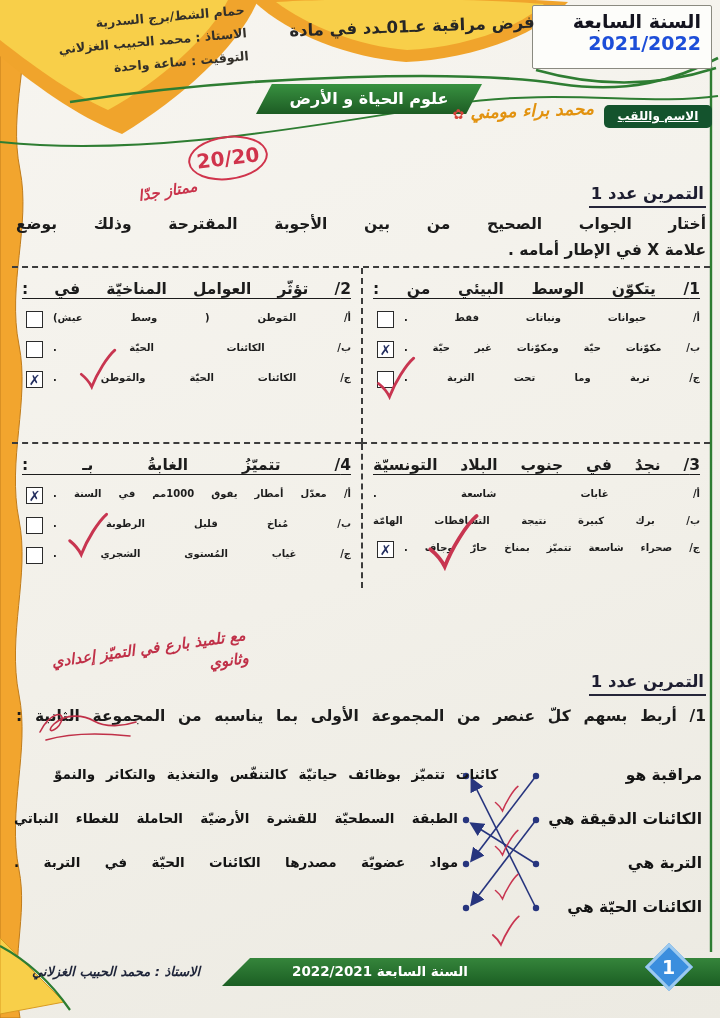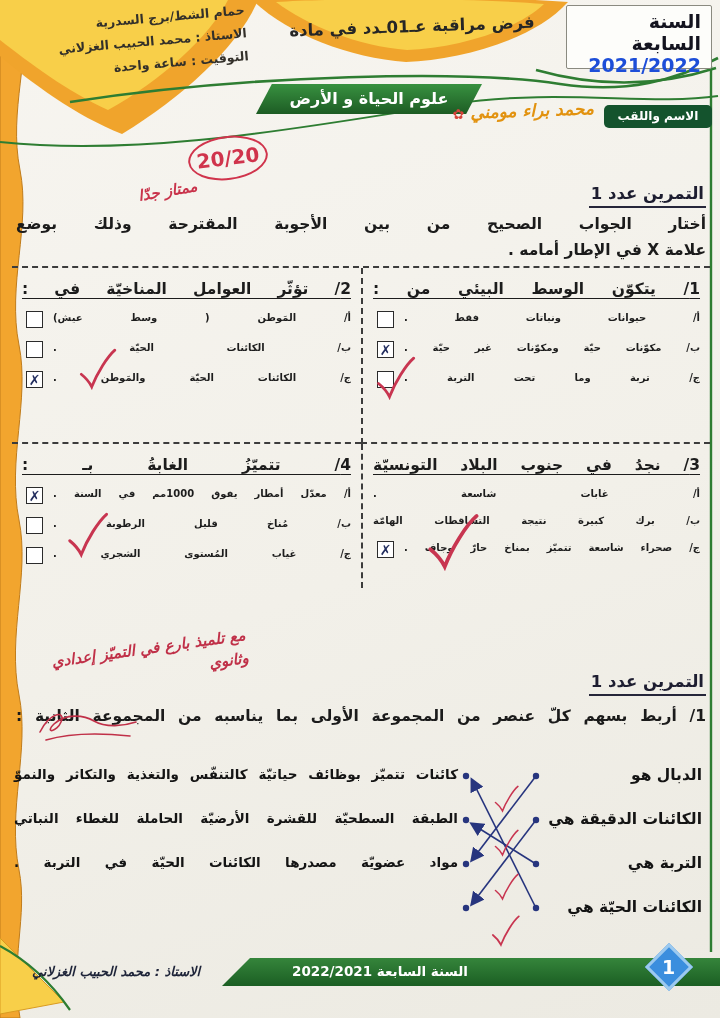--- a/index.html
+++ b/index.html
@@ -7,34 +7,34 @@
   .page {
     position:relative; width:720px; height:1018px; margin:0 auto; overflow:hidden;
     background:linear-gradient(160deg,#f7f5f0 0%,#f2f0e9 55%,#eceae2 100%);
     font-family:"DejaVu Sans","Liberation Sans",sans-serif; color:#1c1c1c;
   }
   .abs { position:absolute; }
   svg.decor { position:absolute; inset:0; z-index:0; }
   .z { z-index:2; }
 
   
-  .year-box { right:8px; top:5px; width:146px; height:64px; background:#fdfdfa;
+  .year-box { right:8px; top:5px; width:180px; height:64px; background:#fdfdfa;
     border:1px solid #8a8a80; border-radius:2px; padding:4px 10px; text-align:right; direction:rtl; }
   .year-box .grade { font-size:19px; font-weight:700; color:#14141f; }
   .year-box .year  { font-size:19px; font-weight:700; color:#1d4ed8; }
   .test-title { left:270px; top:17px; width:284px; text-align:center; font-size:16.5px;
     font-weight:700; color:#262626; transform:rotate(-2deg); direction:rtl; }
   .school-info { left:22px; top:8px; width:225px; transform:rotate(-5deg);
     font-size:12.5px; font-weight:700; color:#33302a; line-height:1.85; direction:rtl; text-align:right; }
   .subject-banner { left:256px; top:84px; width:226px; height:30px; line-height:30px; text-align:center;
     color:#fff; font-weight:700; font-size:16px; direction:rtl;
     background:linear-gradient(180deg,#389140,#1d5c24);
     clip-path:polygon(7% 0,100% 0,93% 100%,0 100%); }
   .name-label { right:8px; top:105px; width:108px; height:23px; line-height:23px; text-align:center;
-    background:#14532d; color:#fff; font-size:12px; font-weight:700; border-radius:5px; direction:rtl; }
+    background:#14532d; color:#fff; font-size:12px; font-weight:700; border-radius:5px; direction:rtl;text-decoration:underline; }
   .student-name { right:126px; top:102px; width:215px; direction:rtl; text-align:right;
     color:#e2920f; font-size:17px; font-weight:700; font-style:italic; transform:rotate(-2deg); }
   .student-name .flower { color:#d8433b; font-size:14px; font-style:normal; }
 
   
   .score-oval { left:188px; top:136px; width:80px; height:44px; border:2.5px solid #d0344c;
     border-radius:50%; transform:rotate(-7deg); display:flex; align-items:center; justify-content:center;
     color:#d0344c; font-size:20px; font-weight:700; }
   .score-comment { left:138px; top:182px; transform:rotate(-10deg); color:#c9334b;
     font-size:15px; font-weight:700; font-style:italic; direction:rtl; }
@@ -251,25 +251,25 @@
       <line x1="522" y1="170" x2="458" y2="42" marker-end="url(#arr)"></line>
       <circle cx="522" cy="38" r="3.2"></circle>
         <circle cx="522" cy="82" r="3.2"></circle>
       <circle cx="522" cy="126" r="3.2"></circle>
         <circle cx="522" cy="170" r="3.2"></circle>
       <circle cx="452" cy="38" r="3.2"></circle>
         <circle cx="452" cy="82" r="3.2"></circle>
       <circle cx="452" cy="126" r="3.2"></circle>
         <circle cx="452" cy="170" r="3.2"></circle>
     </svg>
-    <div class="g1" style="top:28px;">الدبال هو</div>
+    <div class="g1" style="top:28px;">مراقبة هو</div>
     <div class="g1" style="top:72px;">الكائنات الدقيقة هي</div>
     <div class="g1" style="top:116px;">التربة هي</div>
     <div class="g1" style="top:160px;">الكائنات الحيّة هي</div>
-    <div class="g2" style="top:28px;">كائنات تتميّز بوظائف حياتيّة كالتنفّس والتغذية والتكاثر والنموّ</div>
+    <div class="g2" style="top:28px;margin-left:40px;">كائنات تتميّز بوظائف حياتيّة كالتنفّس والتغذية والتكاثر والنموّ</div>
     <div class="g2" style="top:72px;">الطبقة السطحيّة للقشرة الأرضيّة الحاملة للغطاء النباتي</div>
     <div class="g2" style="top:116px;">مواد عضويّة مصدرها الكائنات الحيّة في التربة .</div>
     <svg class="mtick" style="left:478px; top:46px;  width:28px; height:30px;" viewBox="0 0 40 42">
         <path d="M5 26 C10 30 13 34 15 38 C20 25 30 9 37 3"></path>
       </svg>
     <svg class="mtick" style="left:478px; top:90px;  width:28px; height:30px;" viewBox="0 0 40 42">
         <path d="M5 26 C10 30 13 34 15 38 C20 25 30 9 37 3"></path>
       </svg>
     <svg class="mtick" style="left:478px; top:134px; width:28px; height:30px;" viewBox="0 0 40 42">
         <path d="M5 26 C10 30 13 34 15 38 C20 25 30 9 37 3"></path>

